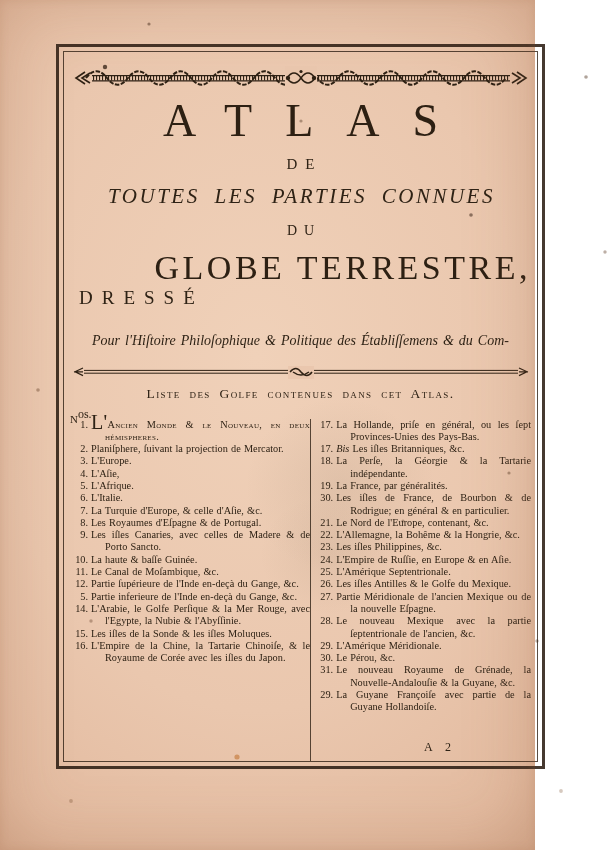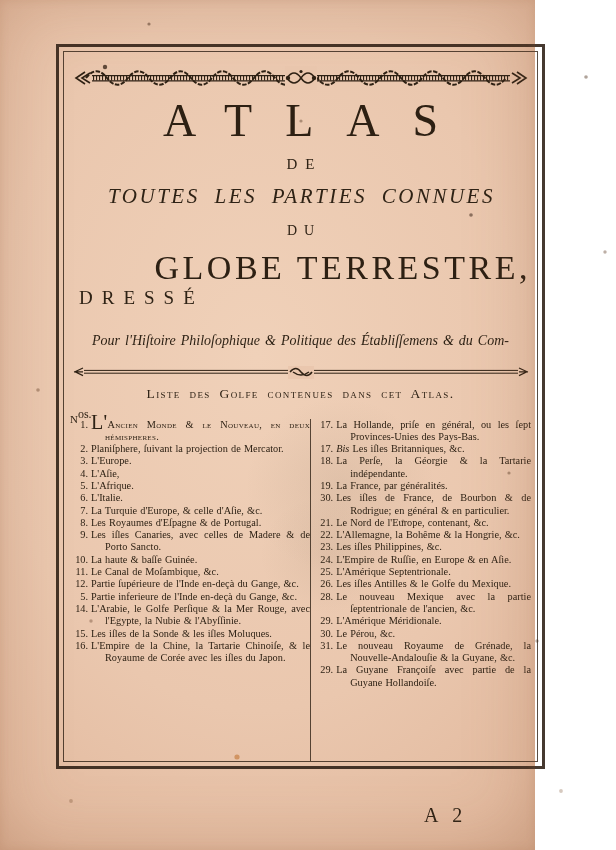--- a/index.html
+++ b/index.html
@@ -59,21 +59,21 @@
   .cols{display:flex;height:100%;padding-top:9px;box-sizing:border-box;}
   .col{font-size:10.3px;line-height:12.3px;}
   .col.left{width:240px;}
   .colrule{width:1.2px;background:rgba(46,32,20,.8);}
   .col.right{flex:1;padding-left:4px;}
   .entry{padding-left:35px;text-indent:-35px;text-align:justify;word-spacing:.06em;}
   .entry .num{display:inline-block;width:18px;margin-right:3px;text-align:right;text-indent:0;}
   .entry.sc .txt{font-variant:small-caps;letter-spacing:.3px;}
   .lead{font-size:1.95em;line-height:1px;vertical-align:-1px;}
   .bis{font-style:italic;}
-  .signature{position:absolute;left:424px;top:804px;font-size:20px;letter-spacing:5px;}
+  .signature{position:absolute;left:424px;top:740px;font-size:12px;letter-spacing:5px;}
 </style>
 </head>
 <body>
 
 <div class="page">
   <div class="ghost1"></div>
   <div class="ghost2"></div>
   <div class="stains"></div>
 
   <div class="frame">
@@ -152,20 +152,21 @@
               <div class="entry"><span class="num">17.</span><span class="txt"><span class="bis">Bis </span>Les iſles Britanniques, &amp;c.</span></div>
               <div class="entry"><span class="num">18.</span><span class="txt">La Perſe, la Géorgie &amp; la Tartarie indépendante.</span></div>
               <div class="entry"><span class="num">19.</span><span class="txt">La France, par généralités.</span></div>
               <div class="entry"><span class="num">30.</span><span class="txt">Les iſles de France, de Bourbon &amp; de Rodrigue; en général &amp; en particulier.</span></div>
               <div class="entry"><span class="num">21.</span><span class="txt">Le Nord de l'Europe, contenant, &amp;c.</span></div>
               <div class="entry"><span class="num">22.</span><span class="txt">L'Allemagne, la Bohême &amp; la Hongrie, &amp;c.</span></div>
               <div class="entry"><span class="num">23.</span><span class="txt">Les iſles Philippines, &amp;c.</span></div>
               <div class="entry"><span class="num">24.</span><span class="txt">L'Empire de Ruſſie, en Europe &amp; en Aſie.</span></div>
               <div class="entry"><span class="num">25.</span><span class="txt">L'Amérique Septentrionale.</span></div>
               <div class="entry"><span class="num">26.</span><span class="txt">Les iſles Antilles &amp; le Golfe du Mexique.</span></div>
+              <div class="entry"><span class="num">27.</span><span class="txt">Partie Méridionale de l'ancien Mexique ou de la nouvelle Eſpagne.</span></div>
               <div class="entry"><span class="num">28.</span><span class="txt">Le nouveau Mexique avec la partie ſeptentrionale de l'ancien, &amp;c.</span></div>
               <div class="entry"><span class="num">29.</span><span class="txt">L'Amérique Méridionale.</span></div>
               <div class="entry"><span class="num">30.</span><span class="txt">Le Pérou, &amp;c.</span></div>
               <div class="entry"><span class="num">31.</span><span class="txt">Le nouveau Royaume de Grénade, la Nouvelle-Andalouſie &amp; la Guyane, &amp;c.</span></div>
               <div class="entry"><span class="num">29.</span><span class="txt">La Guyane Françoiſe avec partie de la Guyane Hollandoiſe.</span></div>
             </div>
         </div>
       </div>
 
     </div>

